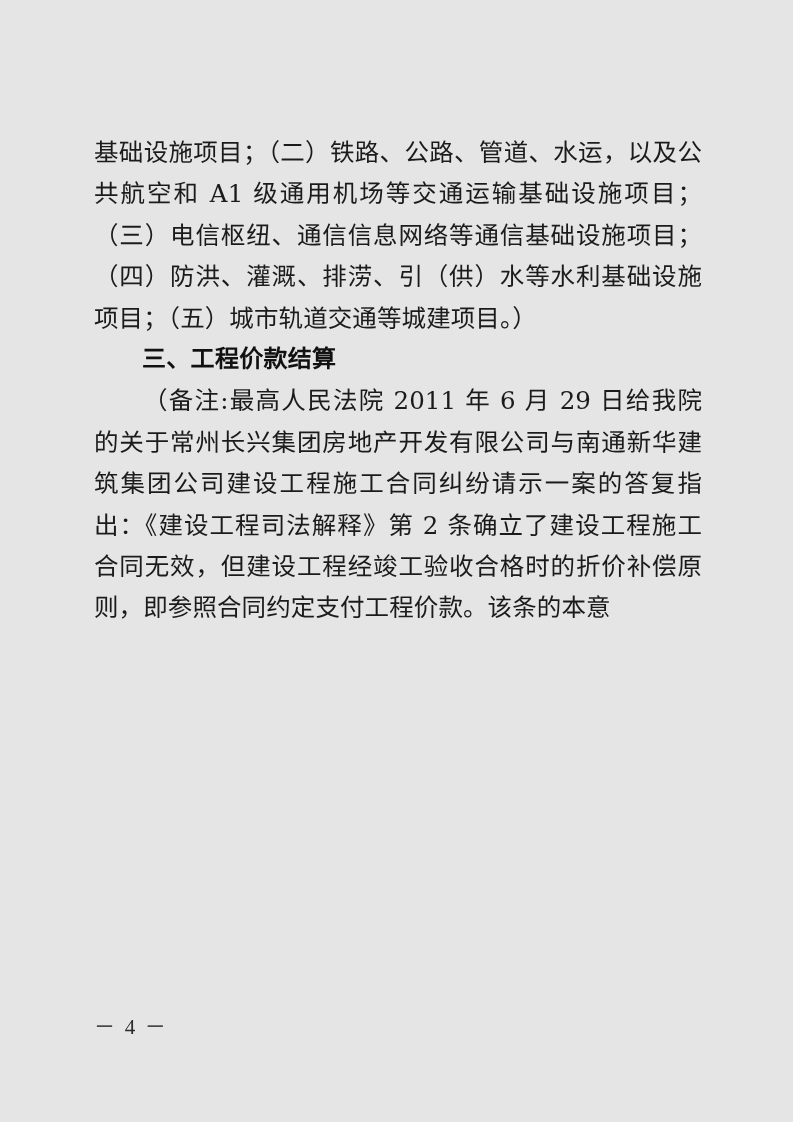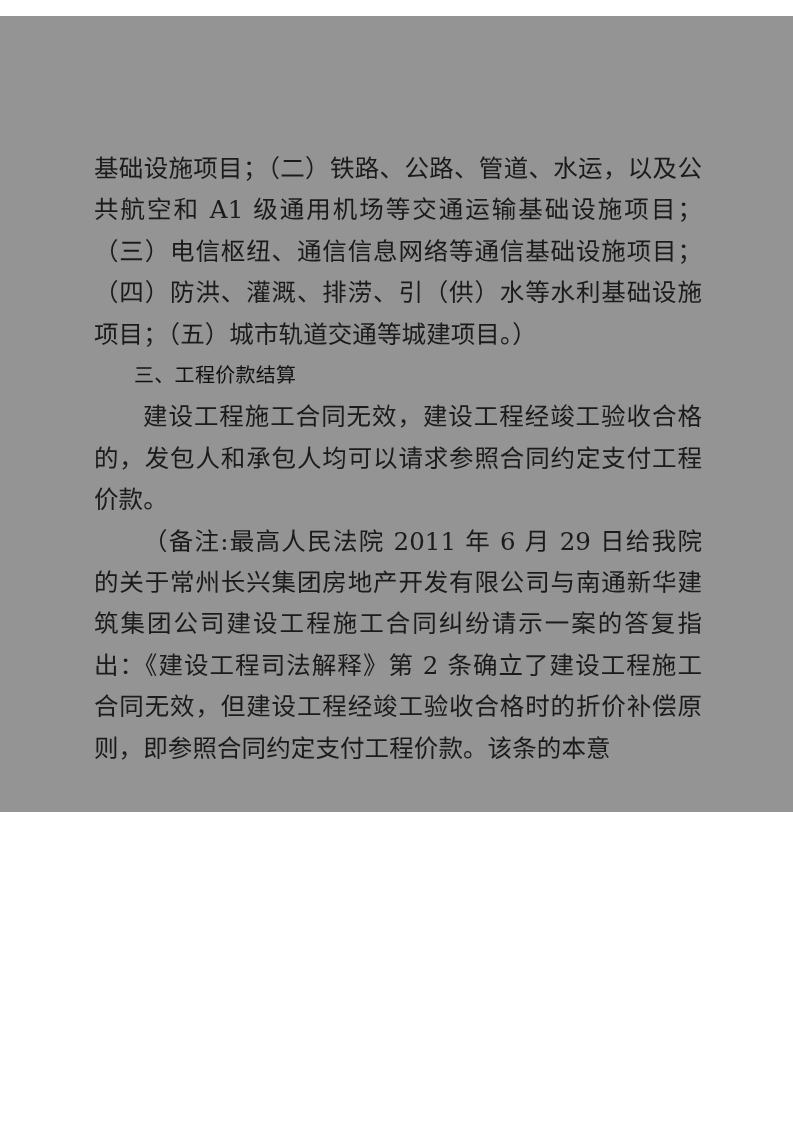--- a/index.html
+++ b/index.html
@@ -8,25 +8,24 @@
     padding: 0;
     background: #ffffff;
   }
   body {
     font-family: "DejaVu Serif", "Liberation Serif", serif;
     color: #000000;
   }
   .page {
     position: relative;
     width: 793px;
-    height: 796px;
-    background: #14b8a6;
+    height: 1122px;
+    background: #e5e5e5;
     overflow: hidden;
     box-sizing: border-box;
-    margin-top: 16px;
   }
   .text-column {
     position: absolute;
     left: 94px;
     top: 132px;
     width: 608px;
   }
 
   
   .blk {
@@ -57,24 +56,24 @@
     font-family: "DejaVu Serif", "Liberation Serif", serif;
     font-weight: 700;
     color: #000000;
     text-indent: 2em;
     letter-spacing: 0.2px;
   }
 
   
   .section-heading {
     font-family: "DejaVu Sans", "Liberation Sans", sans-serif;
-    font-weight: 400;
+    font-weight: 700;
     color: #111111;
     text-indent: 2em;
-    font-size: 20px;
+    font-size: 24px;
     letter-spacing: 0.3px;
   }
 
   
   .b {
     font-weight: 400;
   }
 
   
   .page-footer {
@@ -100,21 +99,20 @@
   <div class="text-column">
 
     <p class="blk body-para no-indent">基础设施项目；（二）铁路、公路、管道、水运，以及公共航空和 A1 级通用机场等交通运输基础设施项目；（三）电信枢纽、通信信息网络等通信基础设施项目；（四）防洪、灌溉、排涝、引（供）水等水利基础设施项目；（五）城市轨道交通等城建项目。）</p>
 
 
 
 
     <p class="blk section-heading">三、工程价款结算</p>
 
 
-    <p class="blk body-para indent2">建设工程施工合同无效，建设工程经竣工验收合格的，发包人和承包人均可以请求参照合同约定支付工程价款。</p>
 
     <p class="blk body-para indent2"><span>（</span><span class="b">备注:</span><span>最高人民法院 2011 年 6 月 29 日给我院的关于常州长兴集团房地产开发有限公司与南通新华建筑集团公司建设工程施工合同纠纷请示一案的答复指出：《建设工程司法解释》第 2 条确立了建设工程施工合同无效，但建设工程经竣工验收合格时的折价补偿原则，即参照合同约定支付工程价款。该条的本意</span></p>
 
   </div>
 
   <div class="page-footer">－ 4 －</div>
 
 </div>
 
 </body></html>

